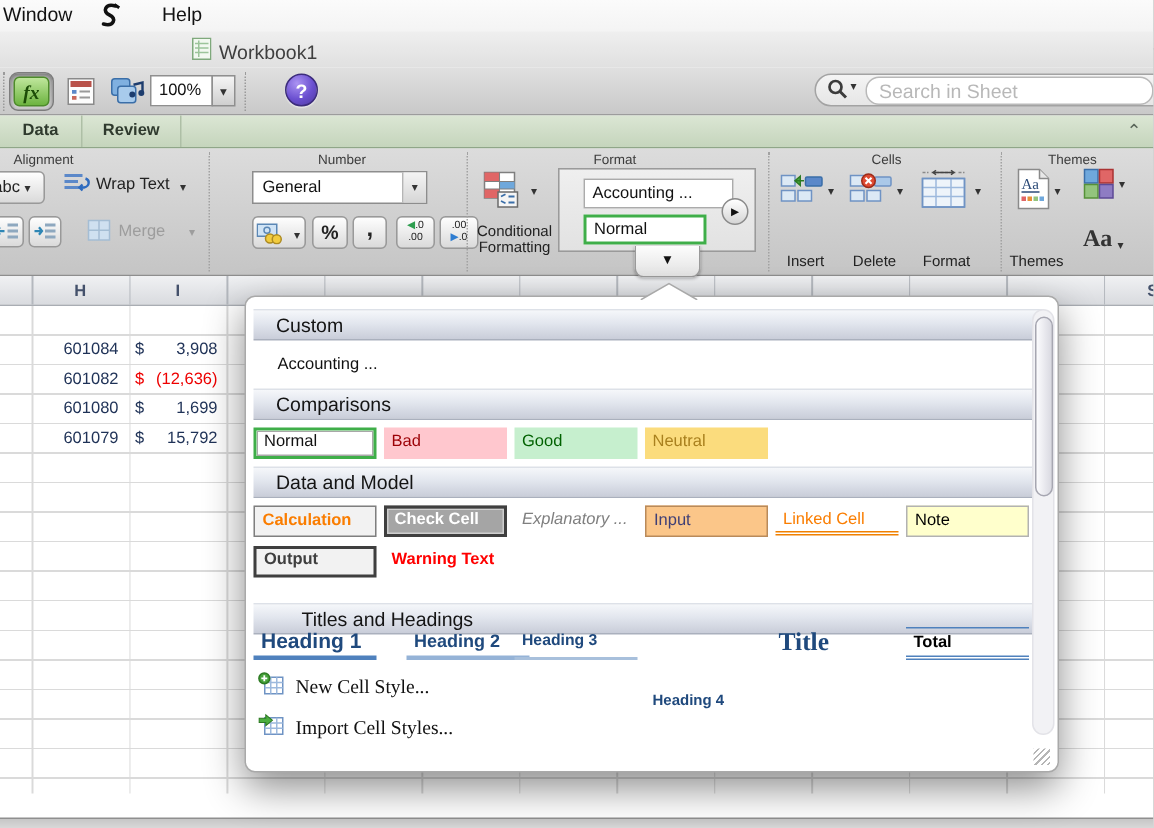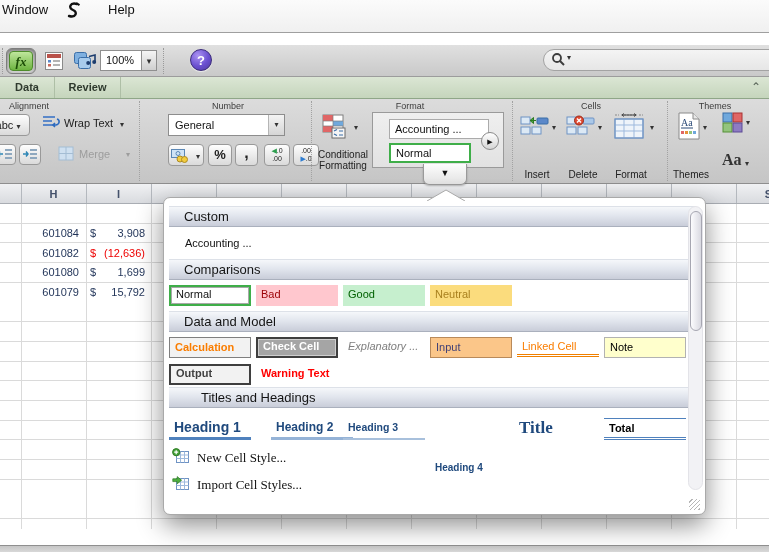--- a/index.html
+++ b/index.html
@@ -153,20 +153,32 @@
     <span class="menu-item" style="left:2px">Window</span>
     <span class="menu-scripticon">
       <svg width="18" height="18" viewBox="0 0 18 18">
           <path d="M13,3 C6,1 4,7 9,9 C14,11 12,17 5,15" fill="none" stroke="#111" stroke-width="2.4" stroke-linecap="round"></path>
           <path d="M12.2,2 L15.5,4.2" stroke="#111" stroke-width="2"></path>
         </svg>
     </span>
     <span class="menu-item" style="left:108px">Help</span>
   </div>
 
+  <div class="titlebar">
+    <span class="wbtitle">
+      <span>
+        <svg width="13" height="15" viewBox="0 0 13 15">
+            <rect x="0.5" y="0.5" width="12" height="14" fill="#f2f8f0" stroke="#7fa97c"></rect>
+            <path d="M2 4h9M2 7h9M2 10h9" stroke="#9cc49a"></path>
+            <path d="M4.5 2v11" stroke="#9cc49a"></path>
+          </svg>
+      </span>
+      <span>Workbook1</span>
+    </span>
+  </div>
 
   <div class="toolbar">
     <span class="tsep" style="left:2px"></span>
     <div class="fx-outer">
       <div class="fx-inner">fx</div>
     </div>
     <span class="tbico" style="left:43px">
       <svg width="22" height="22" viewBox="0 0 22 22">
           <rect x="2.5" y="2.5" width="17" height="17" fill="#fdfdfd" stroke="#8a8a8a"></rect>
           <rect x="4" y="4" width="14" height="4" fill="#b9524a"></rect>
@@ -189,20 +201,21 @@
     <span class="tsep" style="left:163px"></span>
     <div class="help-btn">?</div>
     <div class="search-outer"></div>
     <span class="search-q">
       <svg width="15" height="15" viewBox="0 0 15 15">
           <circle cx="6" cy="6" r="4" fill="none" stroke="#3c3c3c" stroke-width="1.8"></circle>
           <path d="M9 9 L13 13" stroke="#3c3c3c" stroke-width="2"></path>
         </svg>
     </span>
     <span class="search-caret">▾</span>
+    <input class="search-inner" placeholder="Search in Sheet" style="">
   </div>
 
   <div class="tabstrip">
     <div class="rtab" style="left:0;width:55px">Data</div>
     <div class="rtab" style="left:55px;width:66px">Review</div>
     <span class="collapse-chev">⌃</span>
   </div>
 
   <div class="ribbon">
 
@@ -416,21 +429,21 @@
         <div class="sitem k-neutral" style="left: 266px; top: 87px;">Neutral</div>
         <div class="sec-header" style="top: 113px;">Data and Model</div>
         <div class="sitem k-calculation" style="left: 5px; top: 139px;">Calculation</div>
         <div class="sitem k-check-cell" style="left: 92px; top: 139px;">Check Cell</div>
         <div class="sitem k-explanatory" style="left: 179px; top: 139px;">Explanatory ...</div>
         <div class="sitem k-input" style="left: 266px; top: 139px;">Input</div>
         <div class="sitem k-linked-cell" style="left: 353px; top: 139px;">Linked Cell</div>
         <div class="sitem k-note" style="left: 440px; top: 139px;">Note</div>
         <div class="sitem k-output" style="left: 5px; top: 166px;">Output</div>
         <div class="sitem k-warning-text" style="left: 92px; top: 166px;">Warning Text</div>
-        <div class="sec-header" style="top: 189px; padding-left: 32px;">Titles and Headings</div>
+        <div class="sec-header" style="top: 204px; padding-left: 32px;">Titles and Headings</div>
         <div class="sitem k-heading1" style="left: 5px; top: 220px;">Heading 1</div>
         <div class="sitem k-heading2" style="left: 92px; top: 220px;">Heading 2</div>
         <div class="sitem k-heading3" style="left: 179px; top: 220px;">Heading 3</div>
         <div class="sitem k-heading4" style="left: 266px; top: 220px; margin-top: 40px;">Heading 4</div>
         <div class="sitem k-title" style="left: 353px; top: 220px;">Title</div>
         <div class="sitem k-total" style="left: 440px; top: 220px;">Total</div>
         <div class="panel-action" style="top: 249px;">
           <span><svg width="18" height="16" viewBox="0 0 18 16">
               <rect x="4.5" y="3.5" width="12" height="11" fill="#fff" stroke="#6f93c4"></rect>
               <path d="M4.5 7h12 M4.5 10.5h12 M8.5 3.5v11 M12.5 3.5v11" stroke="#9db9dd"></path>

